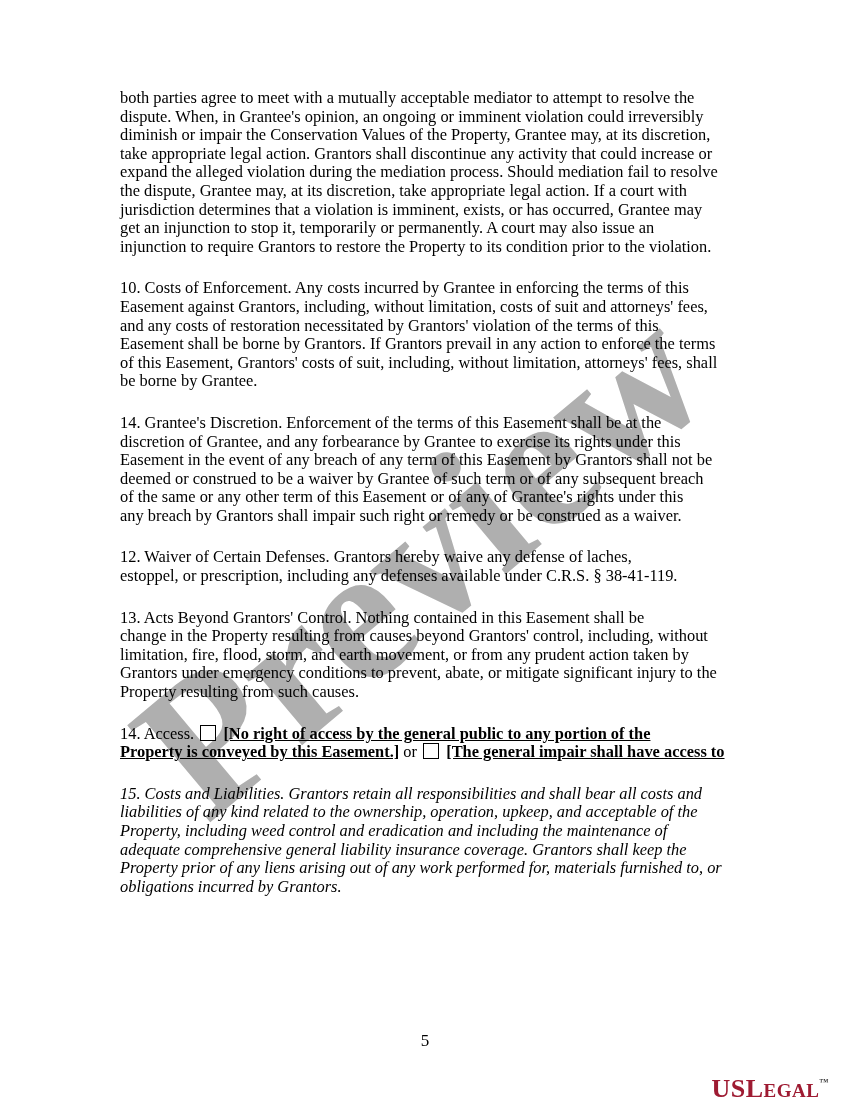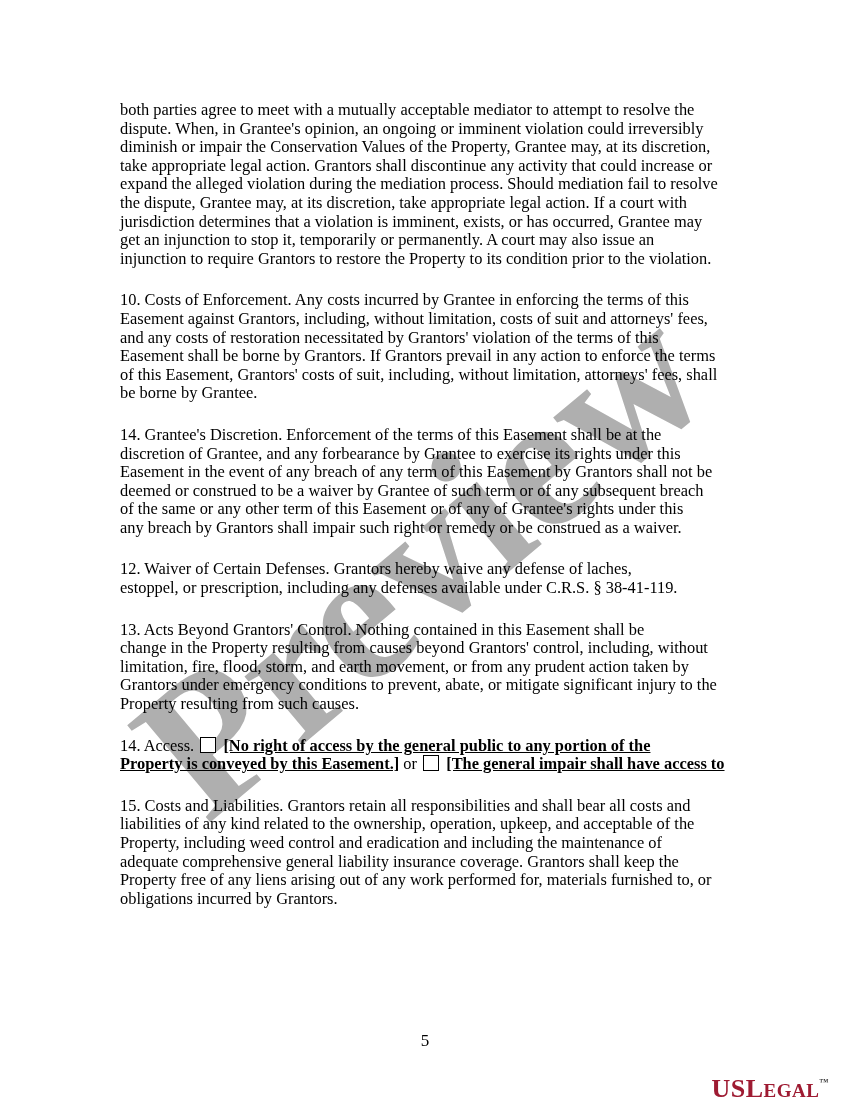--- a/index.html
+++ b/index.html
@@ -25,28 +25,28 @@
     font-size: 195px;
     font-weight: bold;
     color: #afafaf;
     white-space: nowrap;
     z-index: 0;
     user-select: none;
   }
   .body-text {
     position: absolute;
     left: 120px;
-    top: 101px;
+    top: 89px;
     width: 618px;
     font-size: 16.4px;
     line-height: 18.6px;
     z-index: 1;
   }
   .para { margin: 0 0 23px 0; }
-  .para:last-child { margin-bottom: 0; }
+  .para:last-child { margin-bottom: 0; font-style: italic; }
   .line { white-space: pre; }
   .bold { font-weight: bold; text-decoration: underline; }
   .checkbox {
     display: inline-block;
     width: 14px;
     height: 14px;
     border: 1.7px solid #000;
     background: #ffffff;
     vertical-align: -2px;
     margin: 0 3px 0 2px;
@@ -140,21 +140,21 @@
       </div>
       <div class="para">
         <div class="line"><span>14. Access. </span><span class="checkbox"></span><span> </span><span class="bold">[No right of access by the general public to any portion of the</span></div>
         <div class="line"><span class="bold">Property is conveyed by this Easement.]</span><span> or </span><span class="checkbox"></span><span> </span><span class="bold">[The general impair shall have access to</span></div>
       </div>
       <div class="para">
         <div class="line"><span>15. Costs and Liabilities. Grantors retain all responsibilities and shall bear all costs and</span></div>
         <div class="line"><span>liabilities of any kind related to the ownership, operation, upkeep, and acceptable of the</span></div>
         <div class="line"><span>Property, including weed control and eradication and including the maintenance of</span></div>
         <div class="line"><span>adequate comprehensive general liability insurance coverage. Grantors shall keep the</span></div>
-        <div class="line"><span>Property free of any liens arising out of any work performed for, materials furnished to, or</span></div>
+        <div class="line"><span>Property prior of any liens arising out of any work performed for, materials furnished to, or</span></div>
         <div class="line"><span>obligations incurred by Grantors.</span></div>
       </div>
     </div>
 
   <div class="page-number">5</div>
 
   <div class="logo">
     <div class="logo-brand" style="color: rgb(158, 27, 50);">
       <span class="big">US</span><span class="big">L</span><span class="small">EGAL</span><span class="logo-tm">™</span>
     </div>

